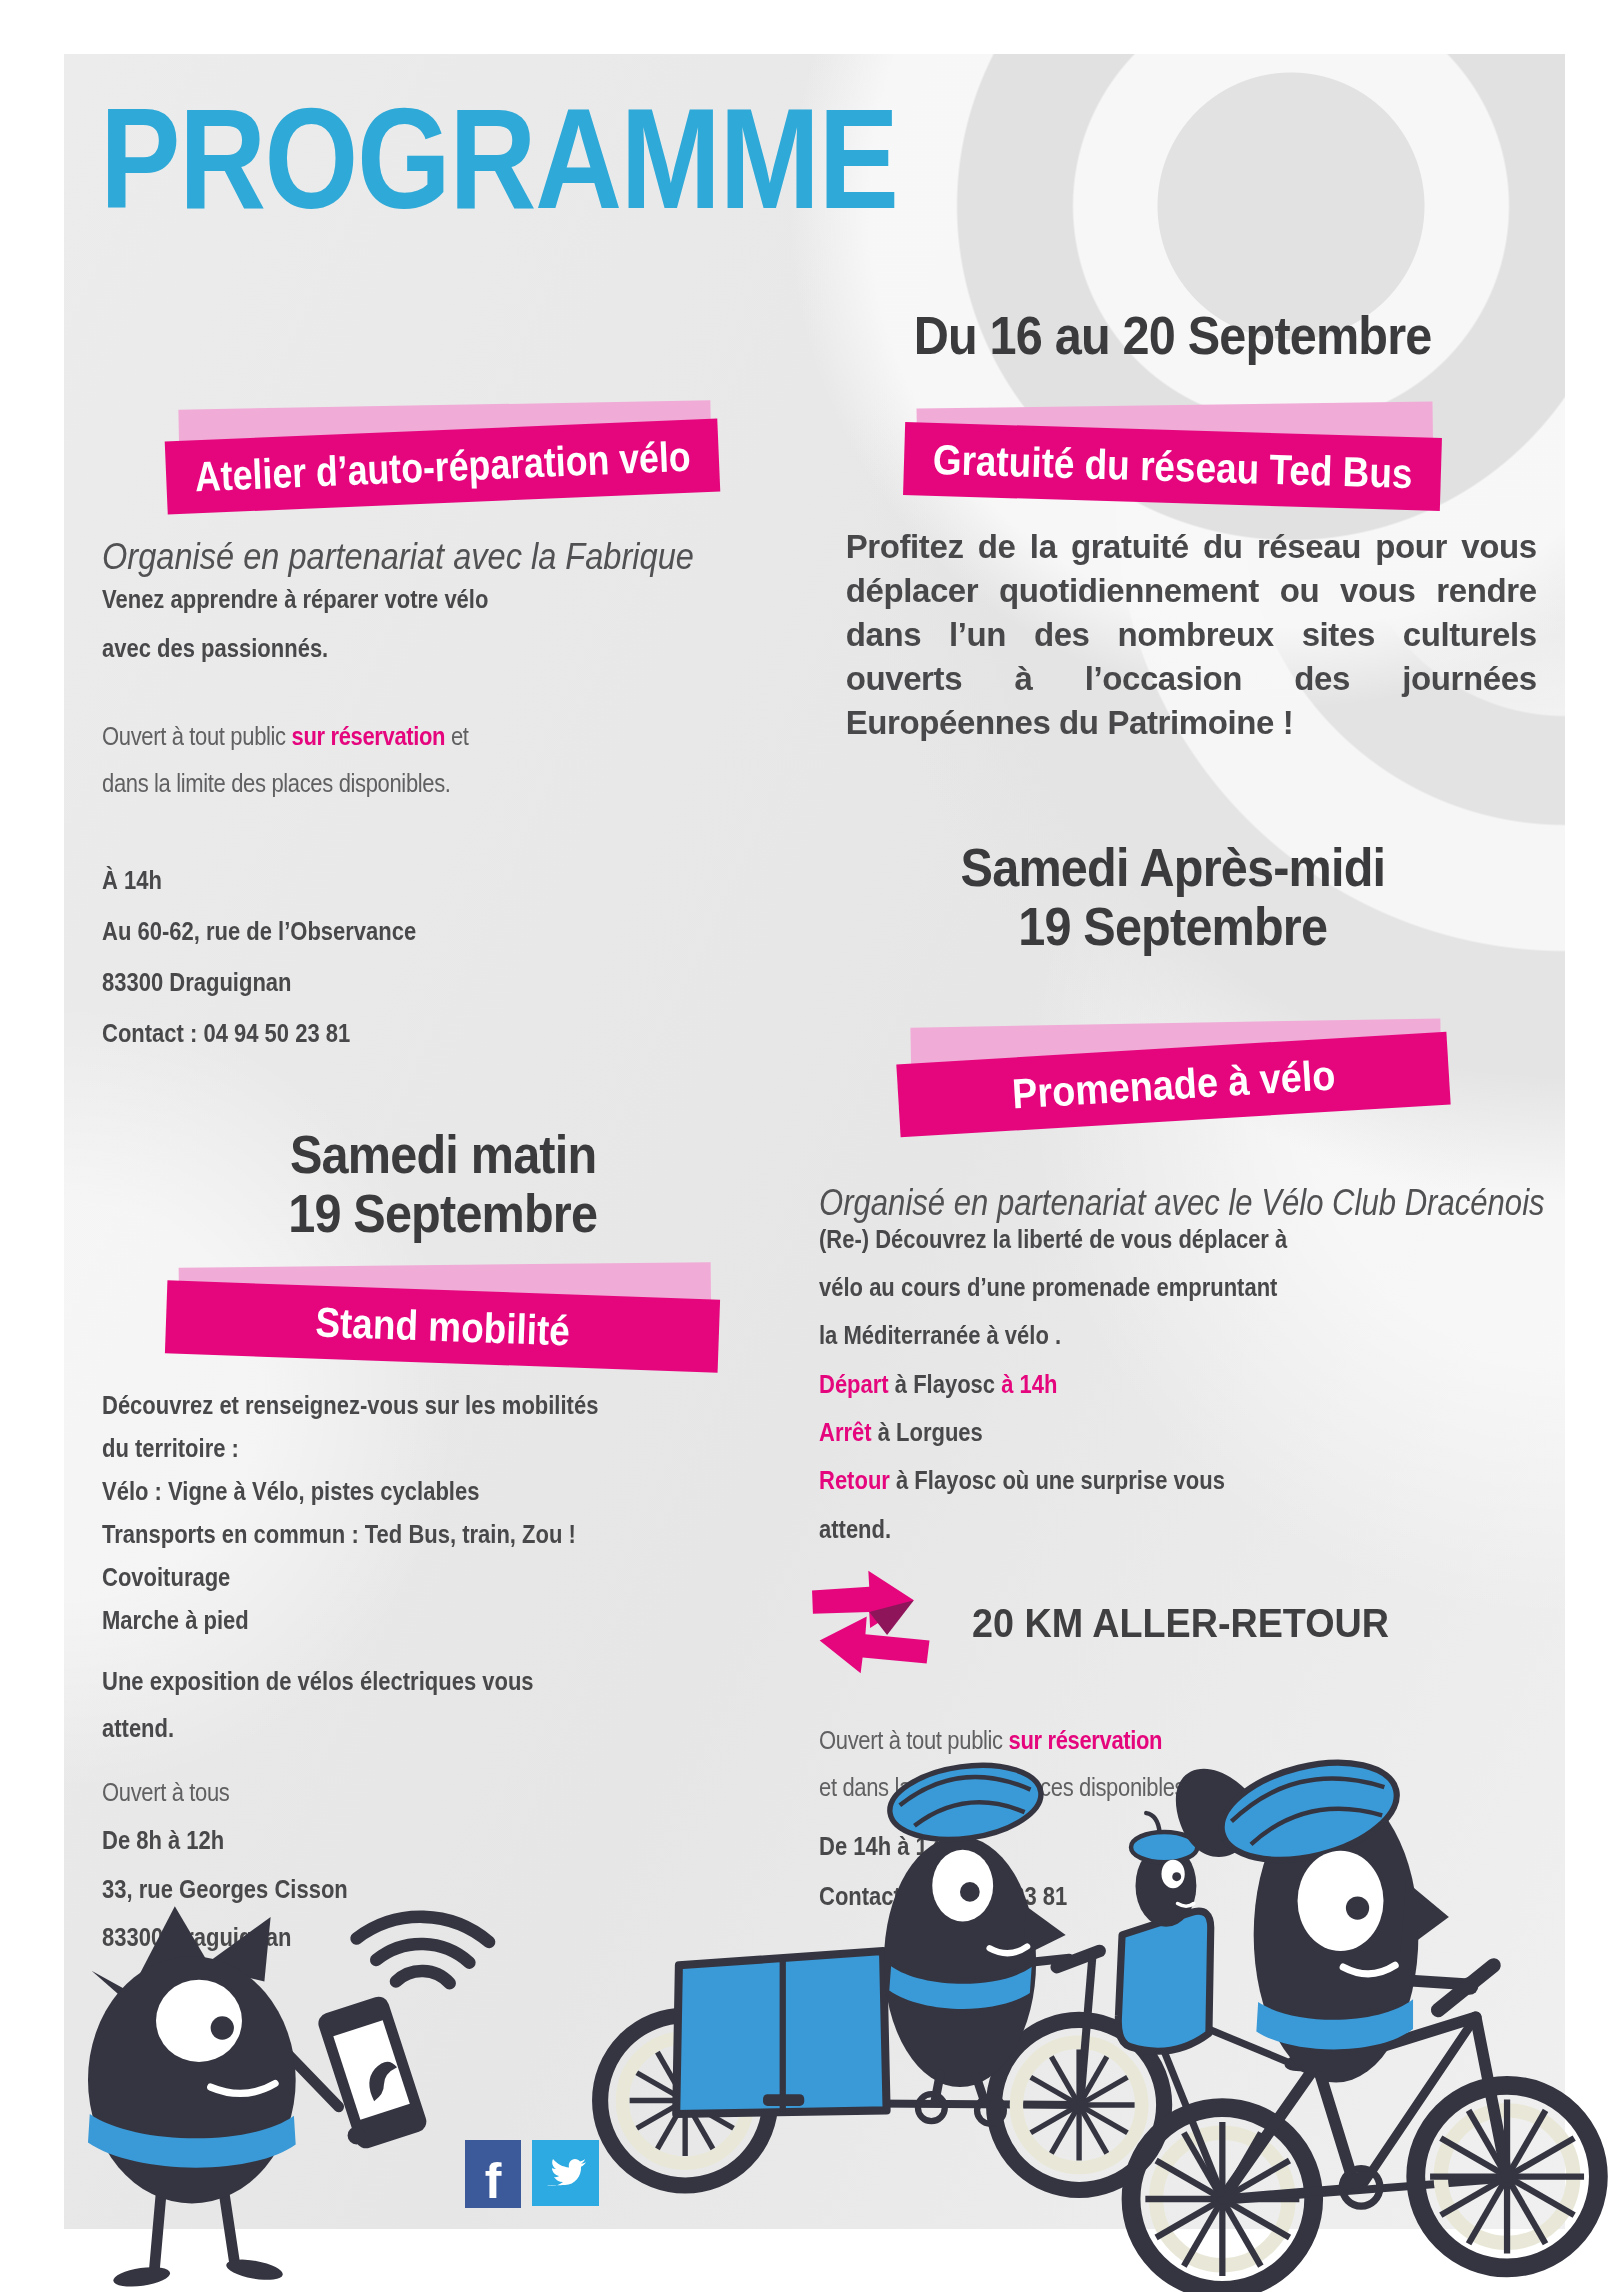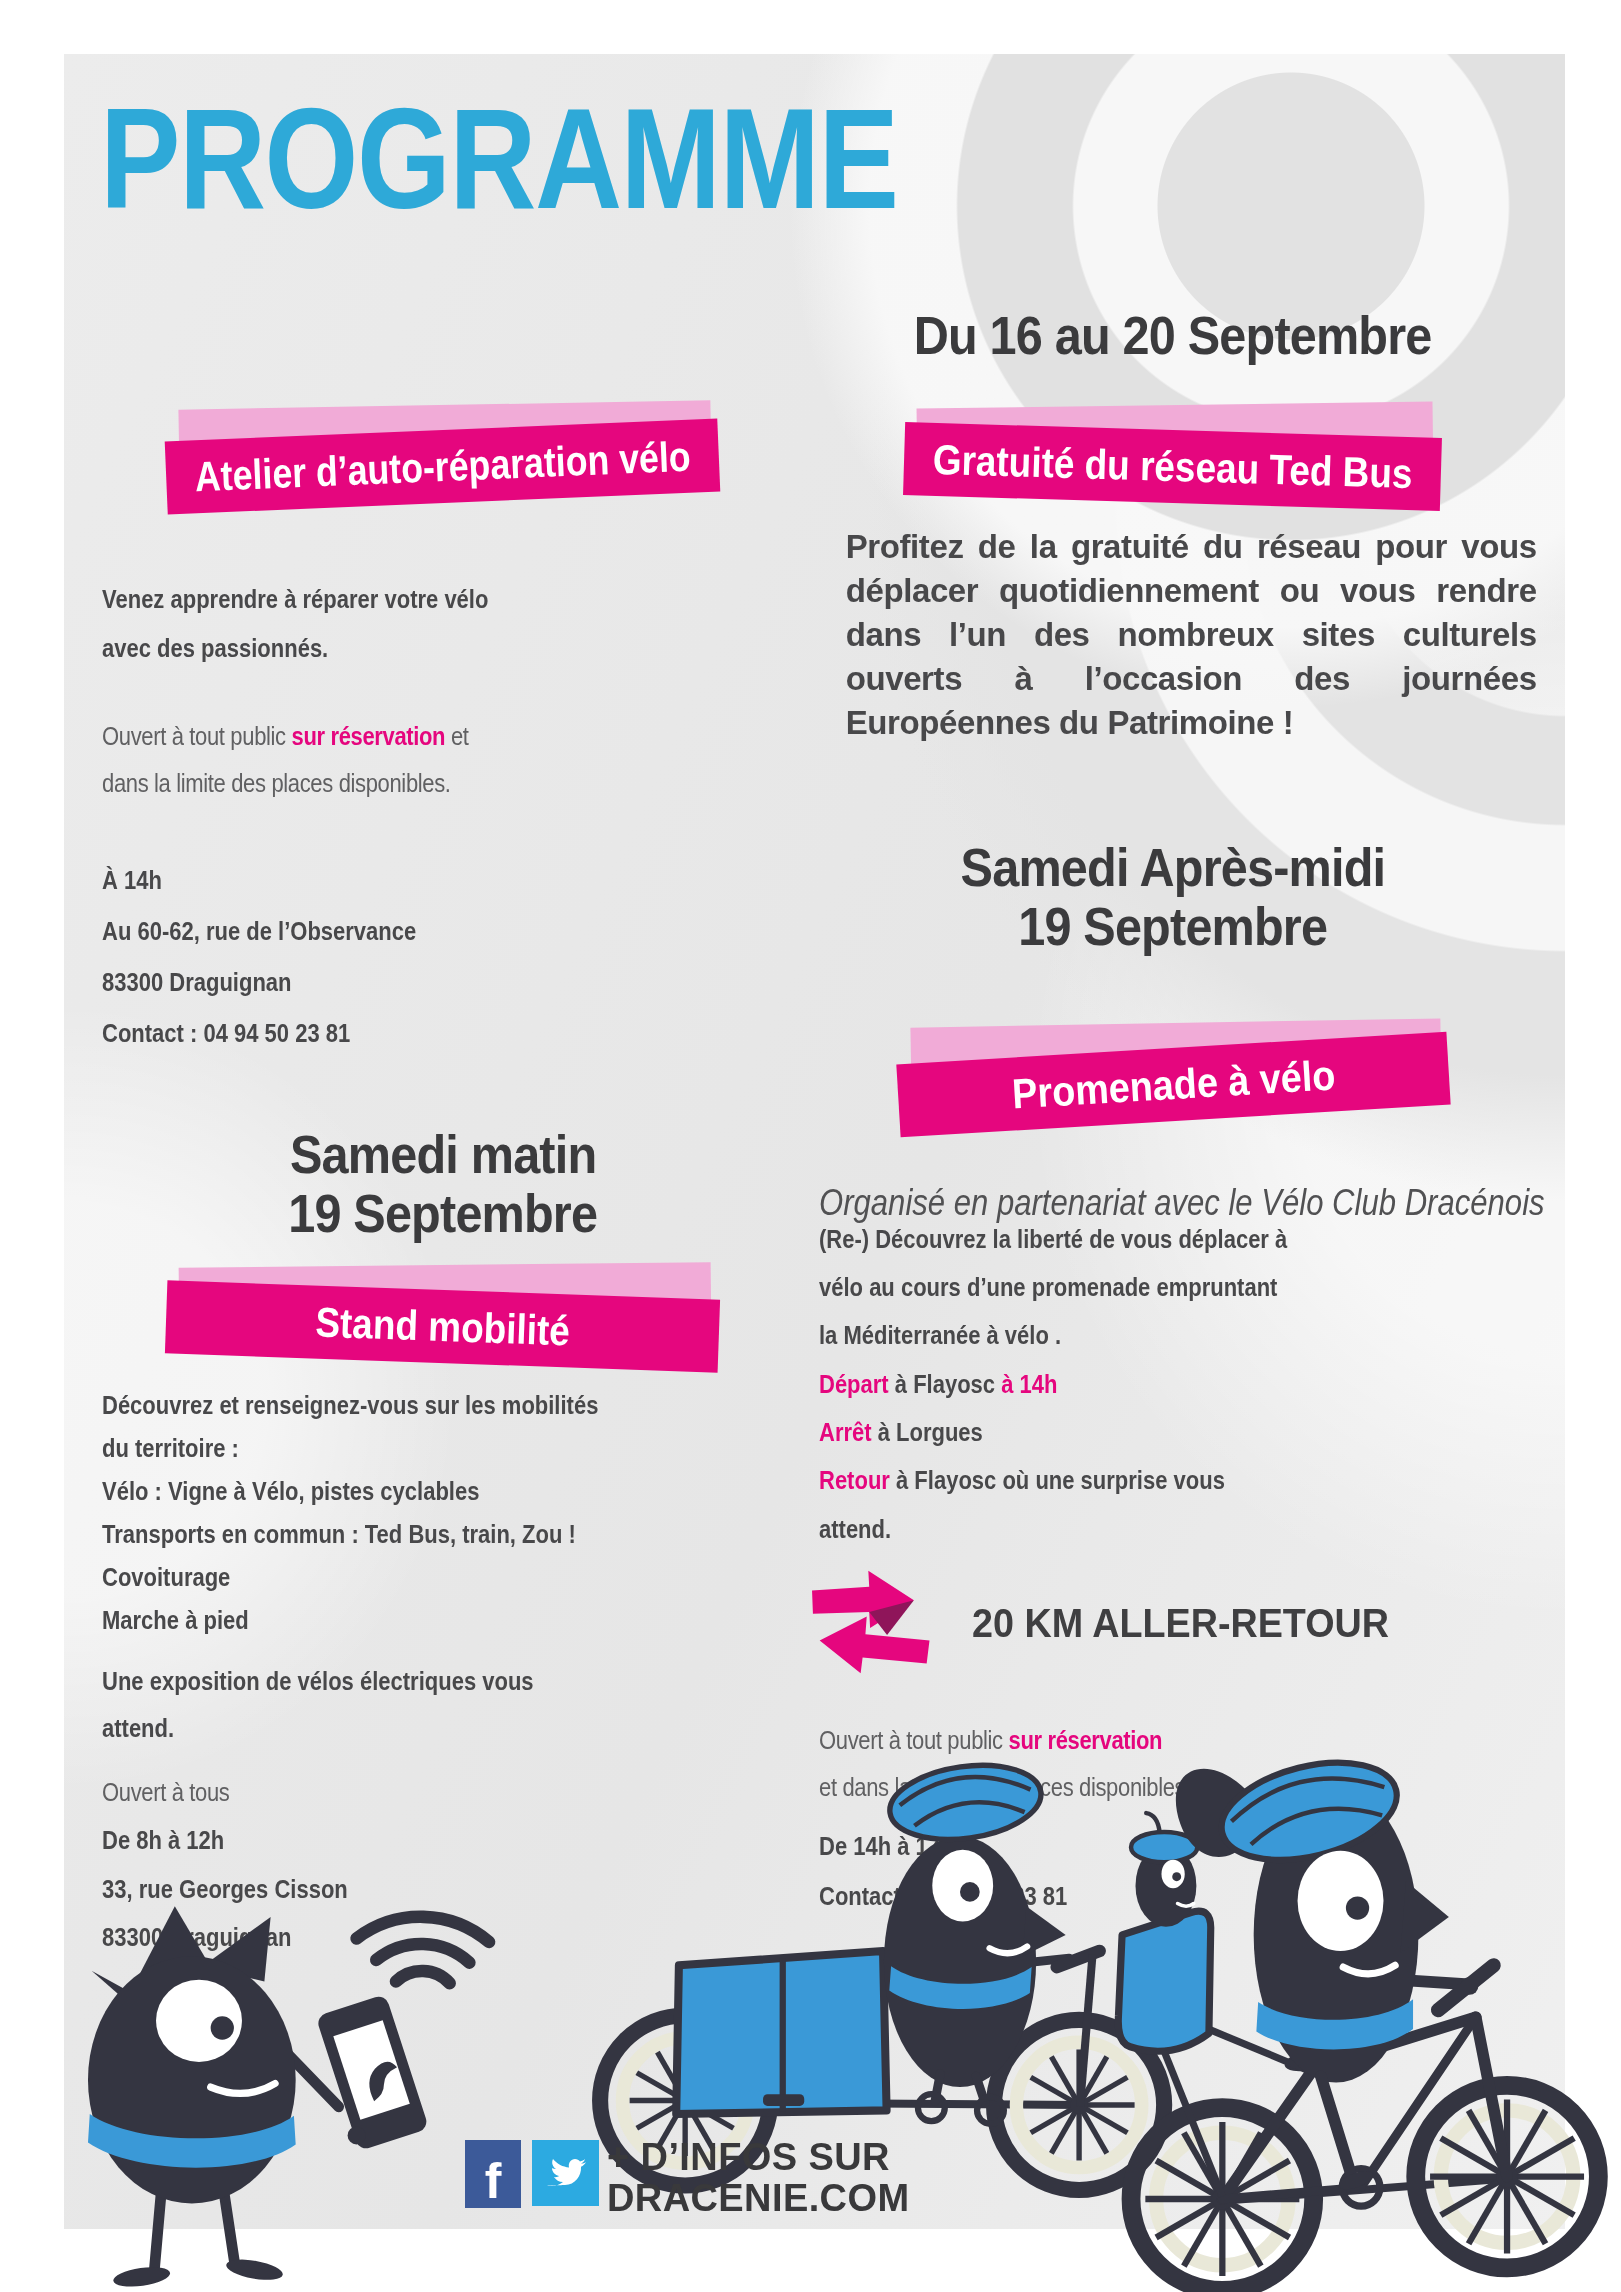--- a/index.html
+++ b/index.html
@@ -60,20 +60,21 @@
 
     <div class="col col-left">
 
       <div class="banner tilt-a" style="top:351px;left:64px;width:553px">
         <div class="shadow"></div>
         <div class="main">
             <span class="scc" style="transform:scaleX(.85)">Atelier d’auto-réparation vélo</span>
           </div>
       </div>
 
+      <p class="ln ital" style="top:481px"><span class="sc">Organisé en partenariat avec la Fabrique</span></p>
       <p class="ln bold" style="top:530px"><span class="sc">Venez apprendre à réparer votre vélo</span></p>
       <p class="ln bold" style="top:579px"><span class="sc">avec des passionnés.</span></p>
 
       <p class="ln light" style="top:667px"><span class="sc"><span>Ouvert à tout public </span><span class="pink">sur réservation</span><span> et</span></span></p>
       <p class="ln light" style="top:714px"><span class="sc">dans la limite des places disponibles.</span></p>
 
       <p class="ln bold" style="top:811px"><span class="sc">À 14h</span></p>
       <p class="ln bold" style="top:862px"><span class="sc">Au 60-62, rue de l’Observance</span></p>
       <p class="ln bold" style="top:913px"><span class="sc">83300 Draguignan</span></p>
       <p class="ln bold" style="top:964px"><span class="sc">Contact : 04 94 50 23 81</span></p>
@@ -306,18 +307,14 @@
   </svg>
 
   <div class="social fb" style="left:465px;top:2140px;width:56px;height:66px">
       <span>f</span>
     </div>
   <div class="social tw" style="left:532px;top:2140px;width:67px;height:66px">
     <svg width="48" height="48" viewBox="0 0 48 48">
       <path fill="#ffffff" d="M4,36 C10,38 16,37 21,33 C17,33 14,31 12,28 C14,28.4 16,28 17,27 C13,26 10,23 10,19 C11,19.6 13,20 14,20 C11,18 9,14 11,10 C15,15 21,18 27,18.4 C26,14 29,10 33,10 C35,10 37,11 38,12.4 C40,12 42,11 43,10 C42.4,12 41,13.6 39,14.6 C41,14.4 42.6,14 44,13.2 C43,15 41,16.6 39,17.8 C39.6,27 33,36 23,36 C19,36 8,37 4,36 Z"></path>
     </svg>
   </div>
-  <div class="footer-text" style="left:607px;top:2137px">
-    <div>+ D’INFOS SUR</div>
-    <div>DRACENIE.COM</div>
-  </div>
 </div>
 
 
 </body></html>

